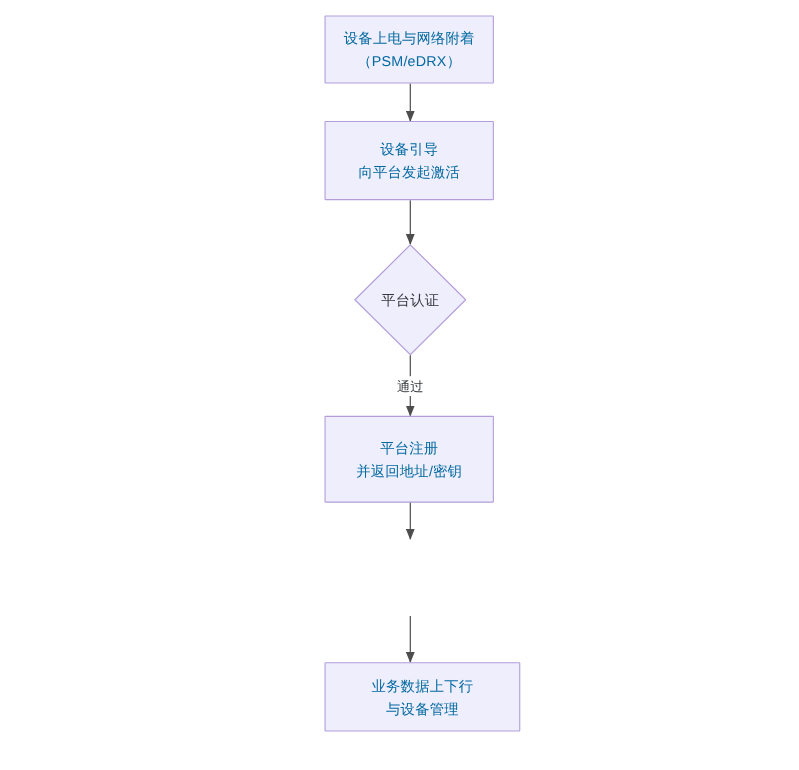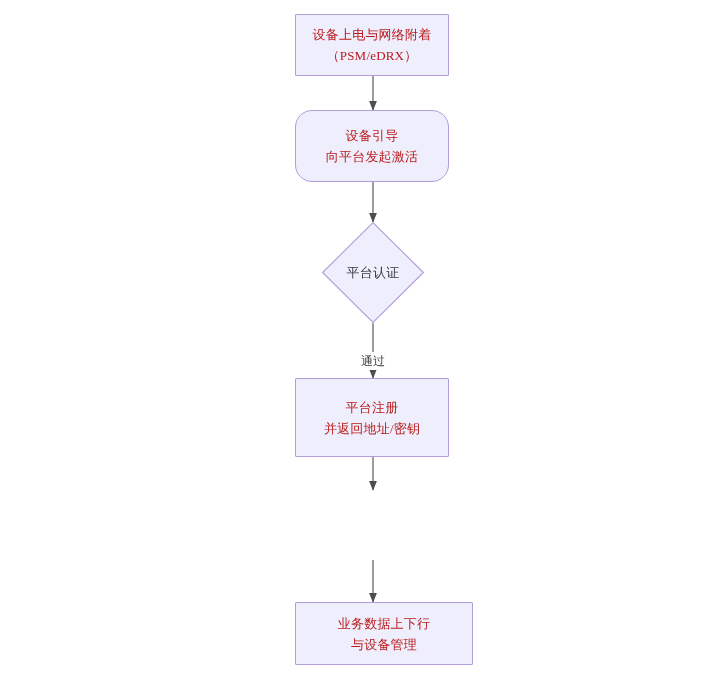--- a/index.html
+++ b/index.html
@@ -47,25 +47,24 @@
 
   .proc {
     background: #eeeefc;
     border: 1px solid #b39ddb;
     border-radius: 1px;
   }
 
   .node-label {
     font-size: 13px;
     line-height: 21px;
-    color: #b91c1c;
+    color: #0369a1;
     letter-spacing: 0.2px;
     white-space: pre-line;
     padding: 0 6px;
-    font-family: Liberation Serif, serif;
   }
 
   
   .decision {
     position: absolute;
     width: 102px;
     height: 101px;
   }
   .decision .dia-shape {
     position: absolute;
@@ -92,26 +91,25 @@
   
   .edge-label {
     position: absolute;
     background: #ffffff;
     font-size: 12px;
     line-height: 16px;
     color: #36393d;
     padding: 1px 3px;
     white-space: nowrap;
     transform: translate(-50%, -50%);
-    margin-top: 10px;
   }
 
   
   #node-power      { left: 295px; top: 14px;  width: 154px; height: 62px; }
-  #node-bootstrap  { left: 295px; top: 110px; width: 154px; height: 72px; border-radius: 17px; }
+  #node-bootstrap  { left: 295px; top: 110px; width: 154px; height: 72px; }
   #node-auth       { left: 322px; top: 222px; }
   #node-register   { left: 295px; top: 378px; width: 154px; height: 79px; }
   #node-channel    { left: 295px; top: 490px; width: 154px; height: 70px; }
   #node-data       { left: 295px; top: 602px; width: 178px; height: 63px; align-items: center; }
 
   #edge-label-pass { left: 373px; top: 351px; }
 </style>
 </head>
 <body>
 

